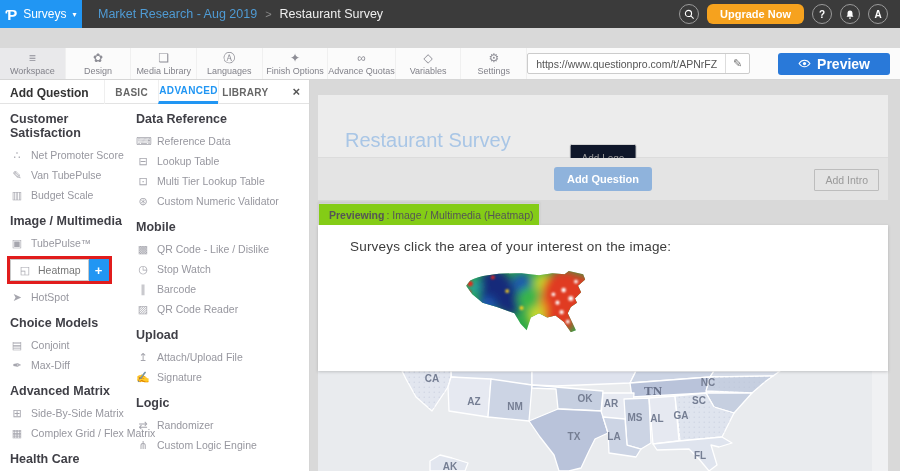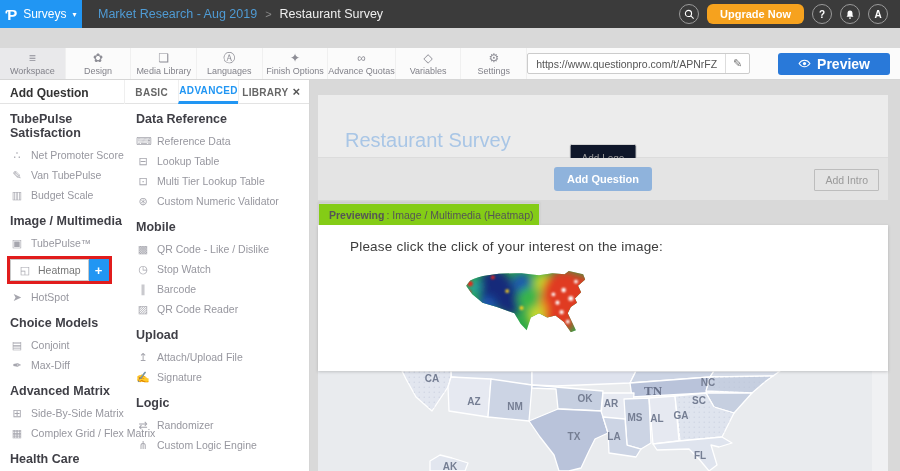--- a/index.html
+++ b/index.html
@@ -39,21 +39,21 @@
   .tb-right { margin-left:auto; display:flex; align-items:center; gap:28px; padding-right:10px; }
   .url-box { display:flex; align-items:center; height:21px; background:#fff; border:1px solid #ccc; border-radius:2px; }
   .url-text { font-size:10.5px; color:#555; padding:0 8px; white-space:nowrap; }
   .url-edit { width:24px; height:100%; border-left:1px solid #ddd; display:flex; align-items:center; justify-content:center; color:#777; font-size:11px; cursor:pointer; }
   .preview-btn { display:flex; align-items:center; gap:6px; background:#2979d9; color:#fff; border:none; border-radius:3px; height:22px; padding:0 20px; font-size:14px; font-weight:bold; cursor:pointer; }
 
   
   .sidebar { position:absolute; left:0; top:80px; width:310px; height:391px; background:#fff; border-right:1px solid #d5d5d5; }
   .sb-header { position:absolute; left:0; top:0; width:100%; height:24px; border-bottom:1px solid #e3e3e3; }
   .sb-title { position:absolute; left:10px; top:6px; font-size:12px; font-weight:bold; color:#333; }
-  .sb-tabs { position:absolute; left:124px; top:0; width:168px; height:24px; display:flex; }
+  .sb-tabs { position:absolute; left:104px; top:0; width:168px; height:24px; display:flex; }
   .sb-tab { flex:1; display:flex; align-items:center; justify-content:center; font-size:10px; font-weight:bold; color:#666; letter-spacing:.3px; border-left:1px solid #efefef; cursor:pointer; }
   .sb-tab.active { color:#2196f3; border-bottom:3px solid #2196f3; }
   .sb-close { position:absolute; right:9px; top:4px; font-size:13px; font-weight:bold; color:#555; cursor:pointer; }
   .sb-col { position:absolute; top:24px; }
   .sb-col.c1 { left:10px; width:124px; }
   .sb-col.c2 { left:136px; width:168px; }
   .qhead { font-size:12.5px; line-height:14px; font-weight:bold; color:#3f3f46; margin:9px 0 5px; }
   .qhead.first { margin-top:8px; }
   .qitem { height:20px; display:flex; align-items:center; gap:7px; font-size:10.5px; color:#97979f; white-space:nowrap; cursor:pointer; }
   .qicon { width:14px; text-align:center; font-size:11px; color:#a6a6ae; flex:none; }
@@ -172,21 +172,21 @@
       <span class="sb-title">Add Question</span>
       <div class="sb-tabs">
         <div class="sb-tab">BASIC</div>
         <div class="sb-tab active">ADVANCED</div>
         <div class="sb-tab">LIBRARY</div>
       </div>
       <span class="sb-close">×</span>
     </div>
 
     <div class="sb-col c1">
-      <div class="qhead first">TubePulse Satisfaction</div>
+      <div class="qhead first">Customer Satisfaction</div>
       <div class="qitem">
         <span class="qicon">∴</span>
         <span>Net Promoter Score</span>
       </div>
       <div class="qitem">
         <span class="qicon">✎</span>
         <span>Van TubePulse</span>
       </div>
       <div class="qitem">
         <span class="qicon">▥</span>
@@ -304,21 +304,21 @@
       <button class="add-question-btn">Add Question</button>
       <button class="add-intro-btn">Add Intro</button>
     </div>
 
     <div class="preview-tab">
       <b>Previewing</b>
       <span>: Image / Multimedia (Heatmap)</span>
     </div>
 
     <div class="question-card">
-      <div class="question-text">Please click the click of your interest on the image:</div>
+      <div class="question-text">Surveys click the area of your interest on the image:</div>
       <svg class="heatmap-img" viewBox="0 0 150 72" preserveAspectRatio="none">
         <defs>
           <filter id="hb" x="-40%" y="-40%" width="180%" height="180%">
               <feGaussianBlur stdDeviation="4"></feGaussianBlur>
             </filter>
           <filter id="hs" x="-60%" y="-60%" width="220%" height="220%">
               <feGaussianBlur stdDeviation="0.9"></feGaussianBlur>
             </filter>
           <clipPath id="usa">
             <path d="M8,10 C20,4 40,3 58,3 L75,5 L88,3 L100,4 L104,1 L118,4 L120,9 L113,15 L116,21 L110,27 L112,31 L106,35 L103,41 L107,49 L111,57 L106,59 L99,49 L91,43 L83,45 L75,41 L67,45 L63,57 L57,51 L51,41 L34,35 L20,31 L10,23 L4,15 Z"></path>

